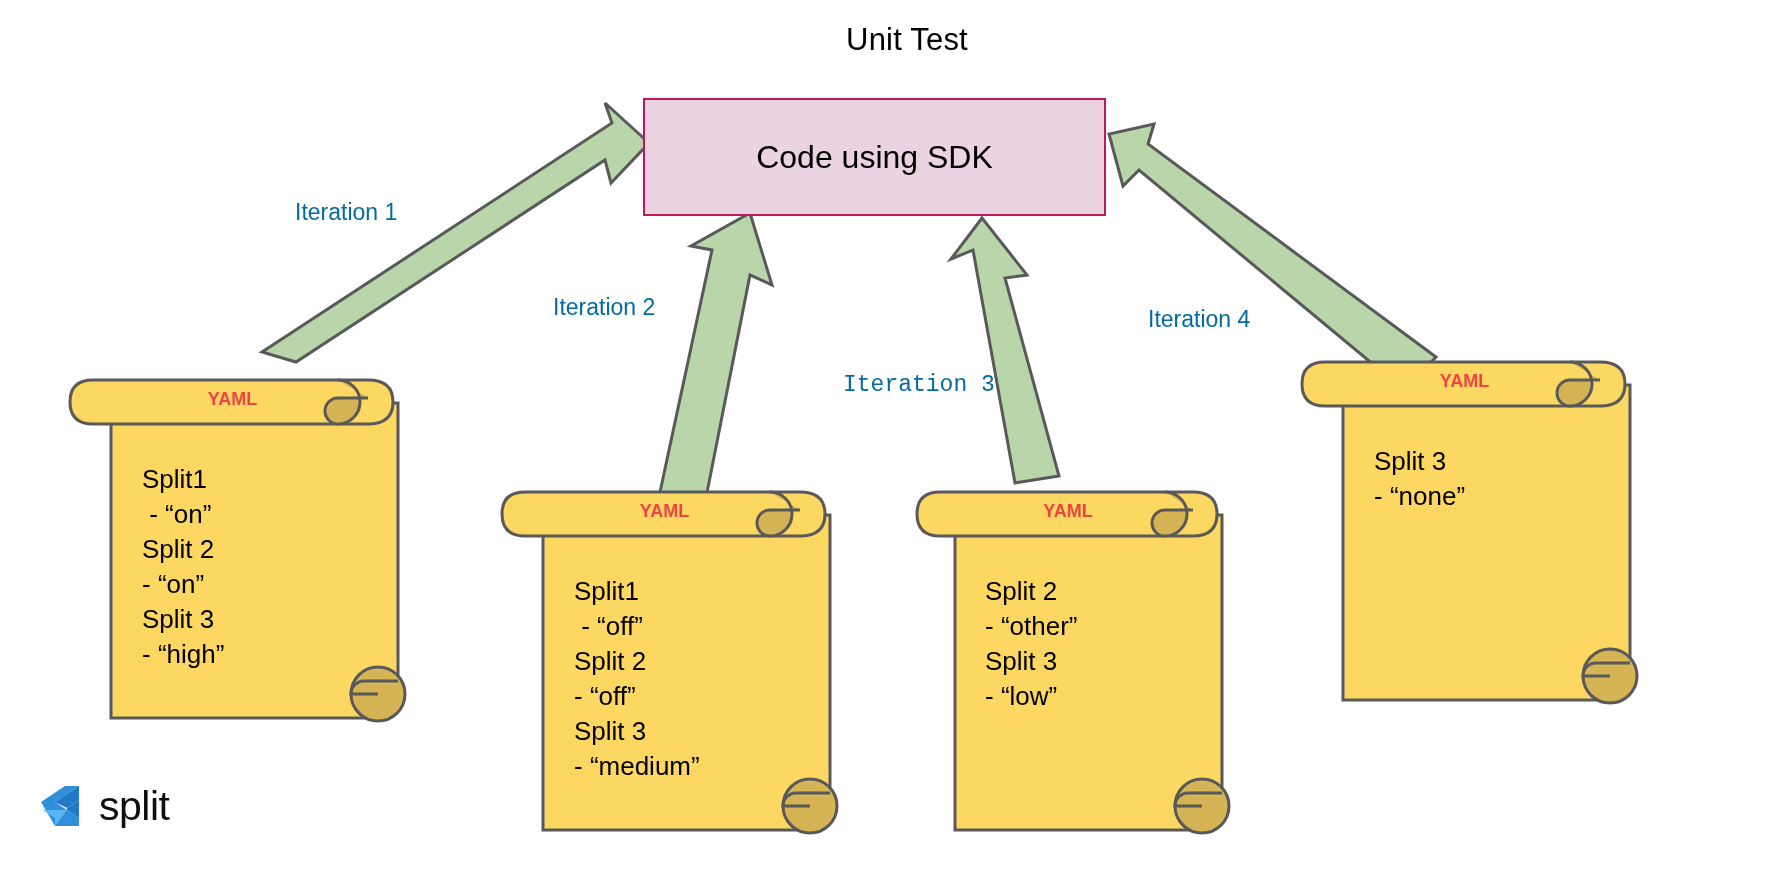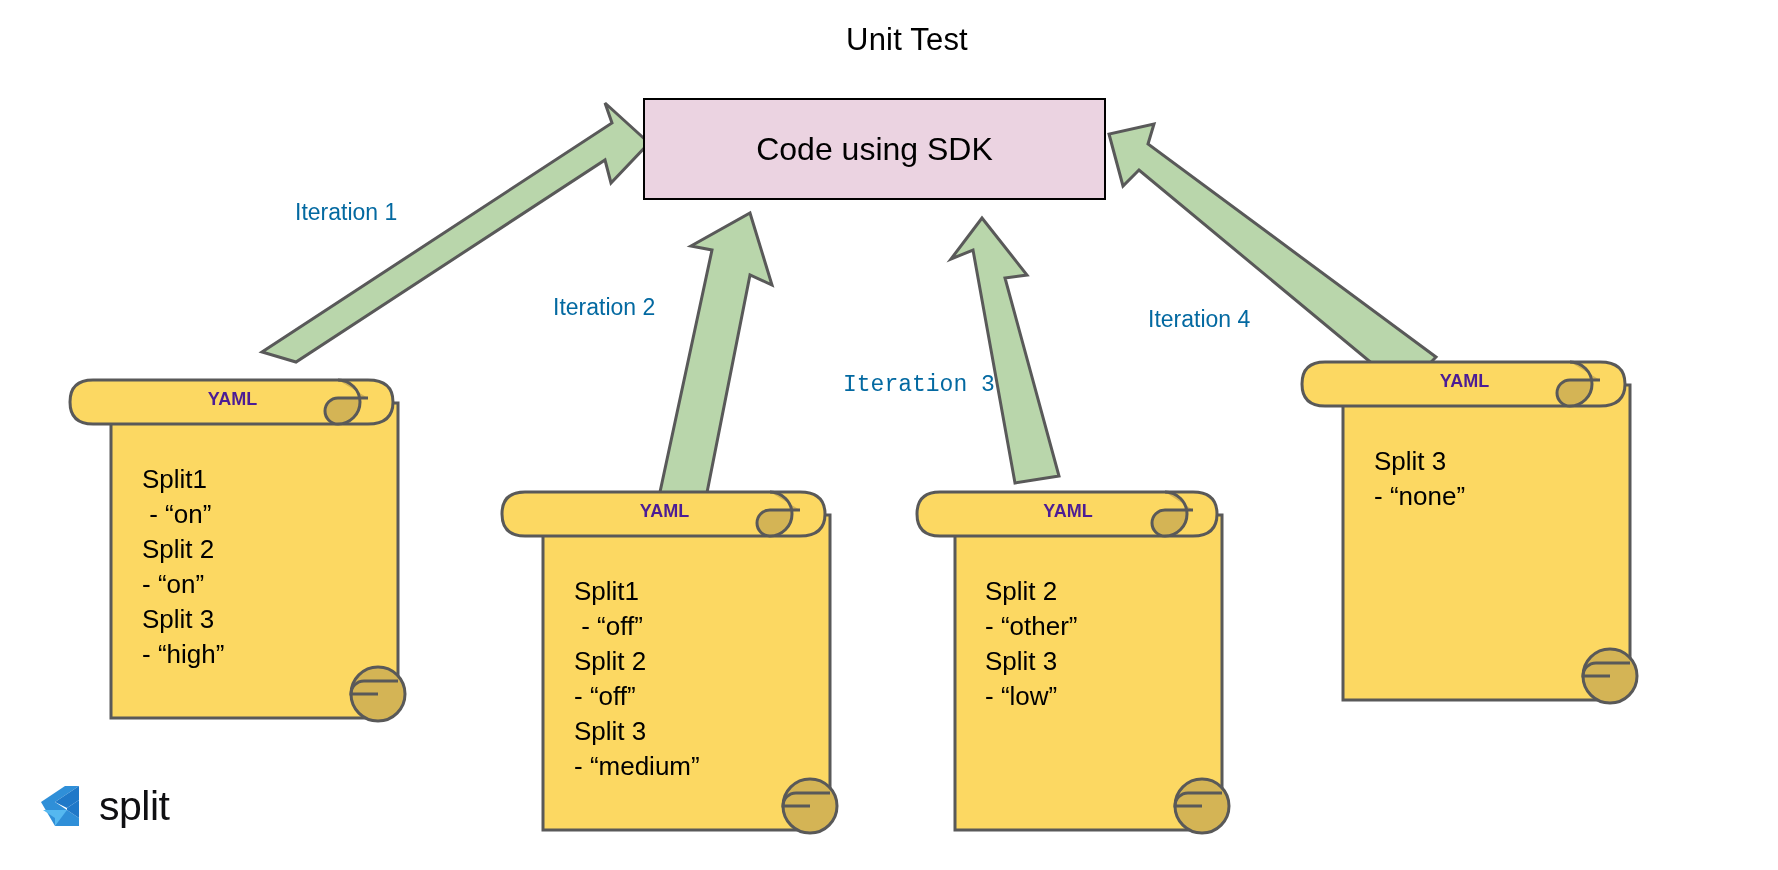--- a/index.html
+++ b/index.html
@@ -40,23 +40,23 @@
     letter-spacing: 0.2px;
     padding-left: 18px;
   }
 
   
   .code-box {
     position: absolute;
     left: 643px;
     top: 98px;
     width: 463px;
-    height: 102px;
+    height: 118px;
     background: #ebd3e1;
-    border: 2px solid #000000;
+    border: 2px solid #be185d;
     box-sizing: border-box;
     display: flex;
     align-items: center;
     justify-content: center;
   }
   .code-box .code-box-label {
     font-size: 32px;
     color: #000;
   }
 
@@ -82,21 +82,21 @@
     left: 0;
     top: 0;
     overflow: visible;
   }
   .scroll-title {
     position: absolute;
     top: 10px;
     font-weight: bold;
     font-size: 18px;
     line-height: 22px;
-    color: #4c1d95;
+    color: #ef4444;
     text-align: center;
     white-space: nowrap;
   }
   .scroll-body-text {
     position: absolute;
     font-size: 26px;
     line-height: 35px;
     color: #000;
     white-space: pre;
   }

